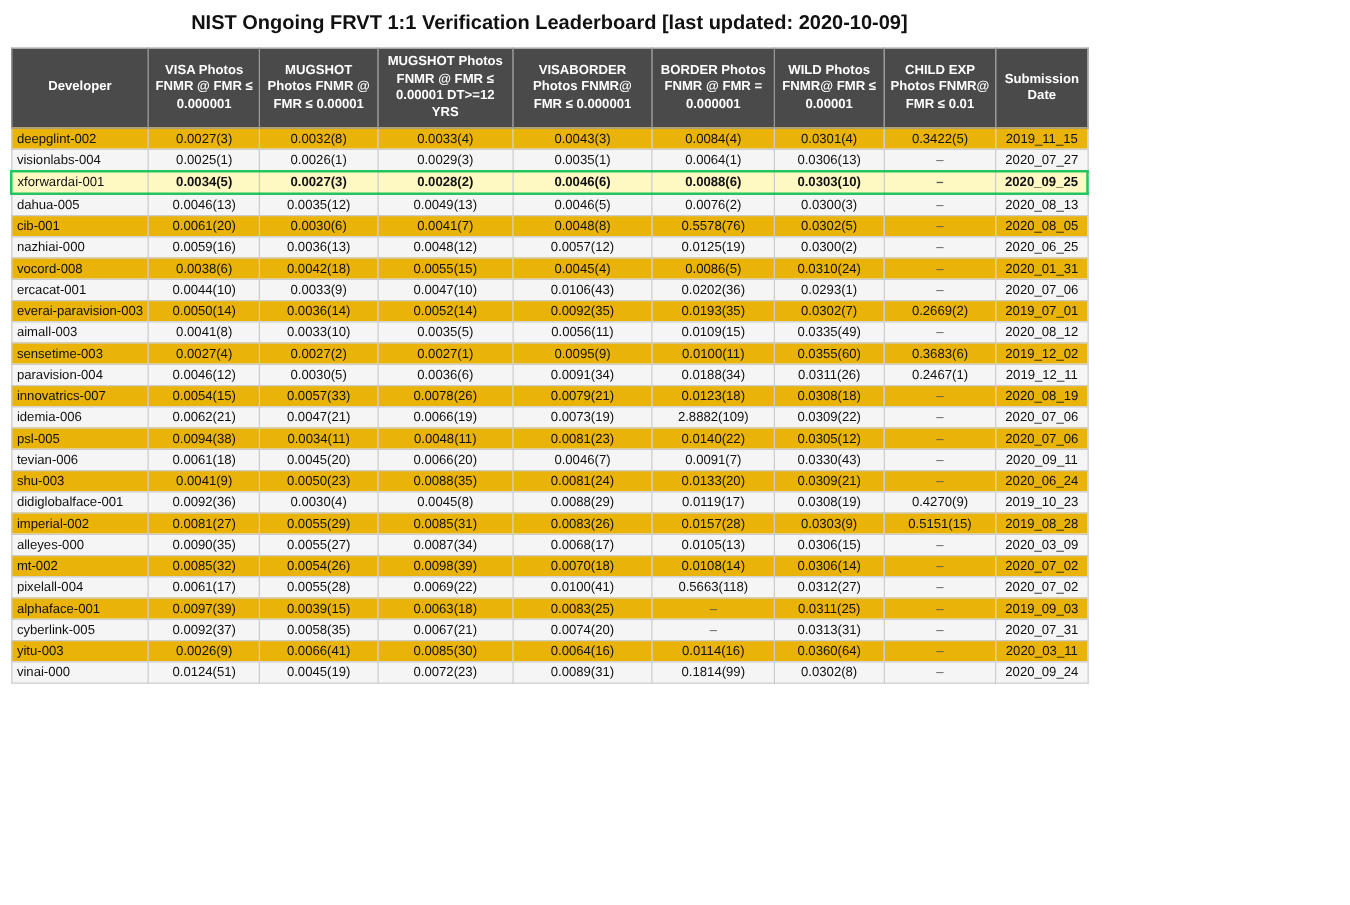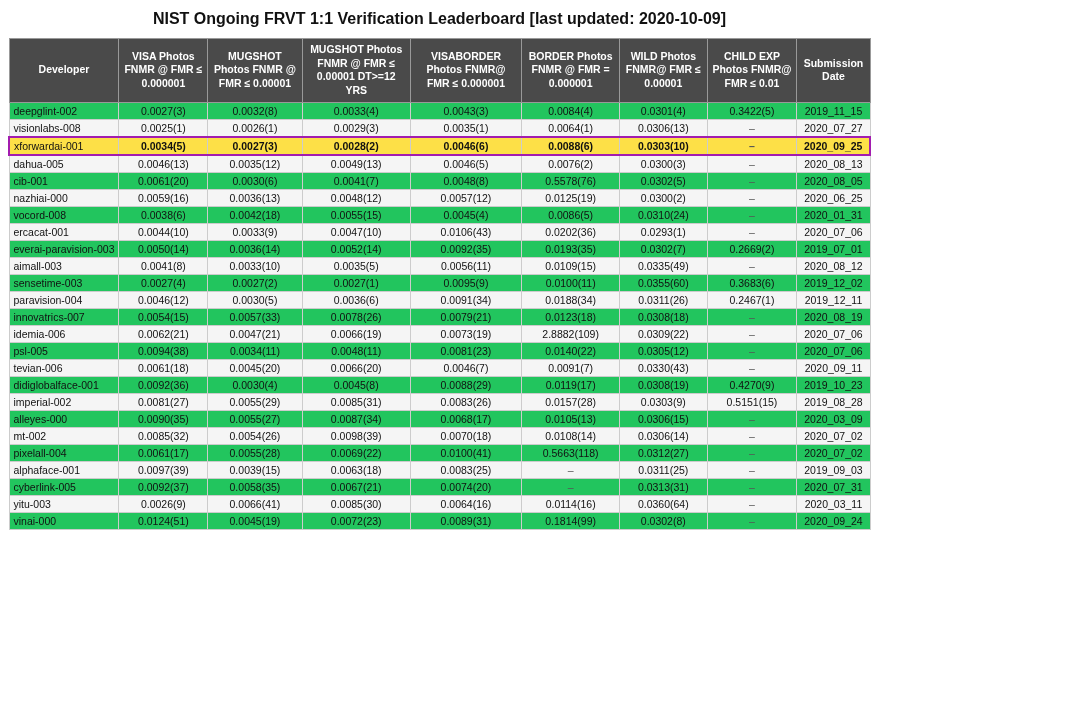--- a/index.html
+++ b/index.html
@@ -33,28 +33,28 @@
     }
     thead th {
       padding: 4px 3px;
       text-align: center;
       font-weight: bold;
       border: 1px solid #999;
       vertical-align: middle;
       line-height: 1.3;
     }
     tbody tr {
-      background: #22c55e;
+      background: #eab308;
     }
     tbody tr:nth-child(even) {
       background: #f5f5f5;
     }
     tbody tr.highlighted {
-      background: #fde047;
-      border: 2px solid #a21caf;
+      background: #fef9c3;
+      border: 2px solid #22c55e;
       font-weight: bold;
     }
     tbody td {
       padding: 2px 4px;
       border: 1px solid #ccc;
       text-align: center;
       white-space: nowrap;
     }
     tbody td:first-child {
       text-align: left;
@@ -87,21 +87,21 @@
           <td>0.0027(3)</td>
           <td>0.0032(8)</td>
           <td>0.0033(4)</td>
           <td>0.0043(3)</td>
           <td>0.0084(4)</td>
           <td>0.0301(4)</td>
           <td>0.3422(5)</td>
           <td>2019_11_15</td>
         </tr>
         <tr>
-          <td>visionlabs-008</td>
+          <td>visionlabs-004</td>
           <td>0.0025(1)</td>
           <td>0.0026(1)</td>
           <td>0.0029(3)</td>
           <td>0.0035(1)</td>
           <td>0.0064(1)</td>
           <td>0.0306(13)</td>
           <td><span class="dash">–</span></td>
           <td>2020_07_27</td>
         </tr>
         <tr class="highlighted">
@@ -252,20 +252,31 @@
           <td>0.0061(18)</td>
           <td>0.0045(20)</td>
           <td>0.0066(20)</td>
           <td>0.0046(7)</td>
           <td>0.0091(7)</td>
           <td>0.0330(43)</td>
           <td><span class="dash">–</span></td>
           <td>2020_09_11</td>
         </tr>
         <tr>
+          <td>shu-003</td>
+          <td>0.0041(9)</td>
+          <td>0.0050(23)</td>
+          <td>0.0088(35)</td>
+          <td>0.0081(24)</td>
+          <td>0.0133(20)</td>
+          <td>0.0309(21)</td>
+          <td><span class="dash">–</span></td>
+          <td>2020_06_24</td>
+        </tr>
+        <tr>
           <td>didiglobalface-001</td>
           <td>0.0092(36)</td>
           <td>0.0030(4)</td>
           <td>0.0045(8)</td>
           <td>0.0088(29)</td>
           <td>0.0119(17)</td>
           <td>0.0308(19)</td>
           <td>0.4270(9)</td>
           <td>2019_10_23</td>
         </tr>

